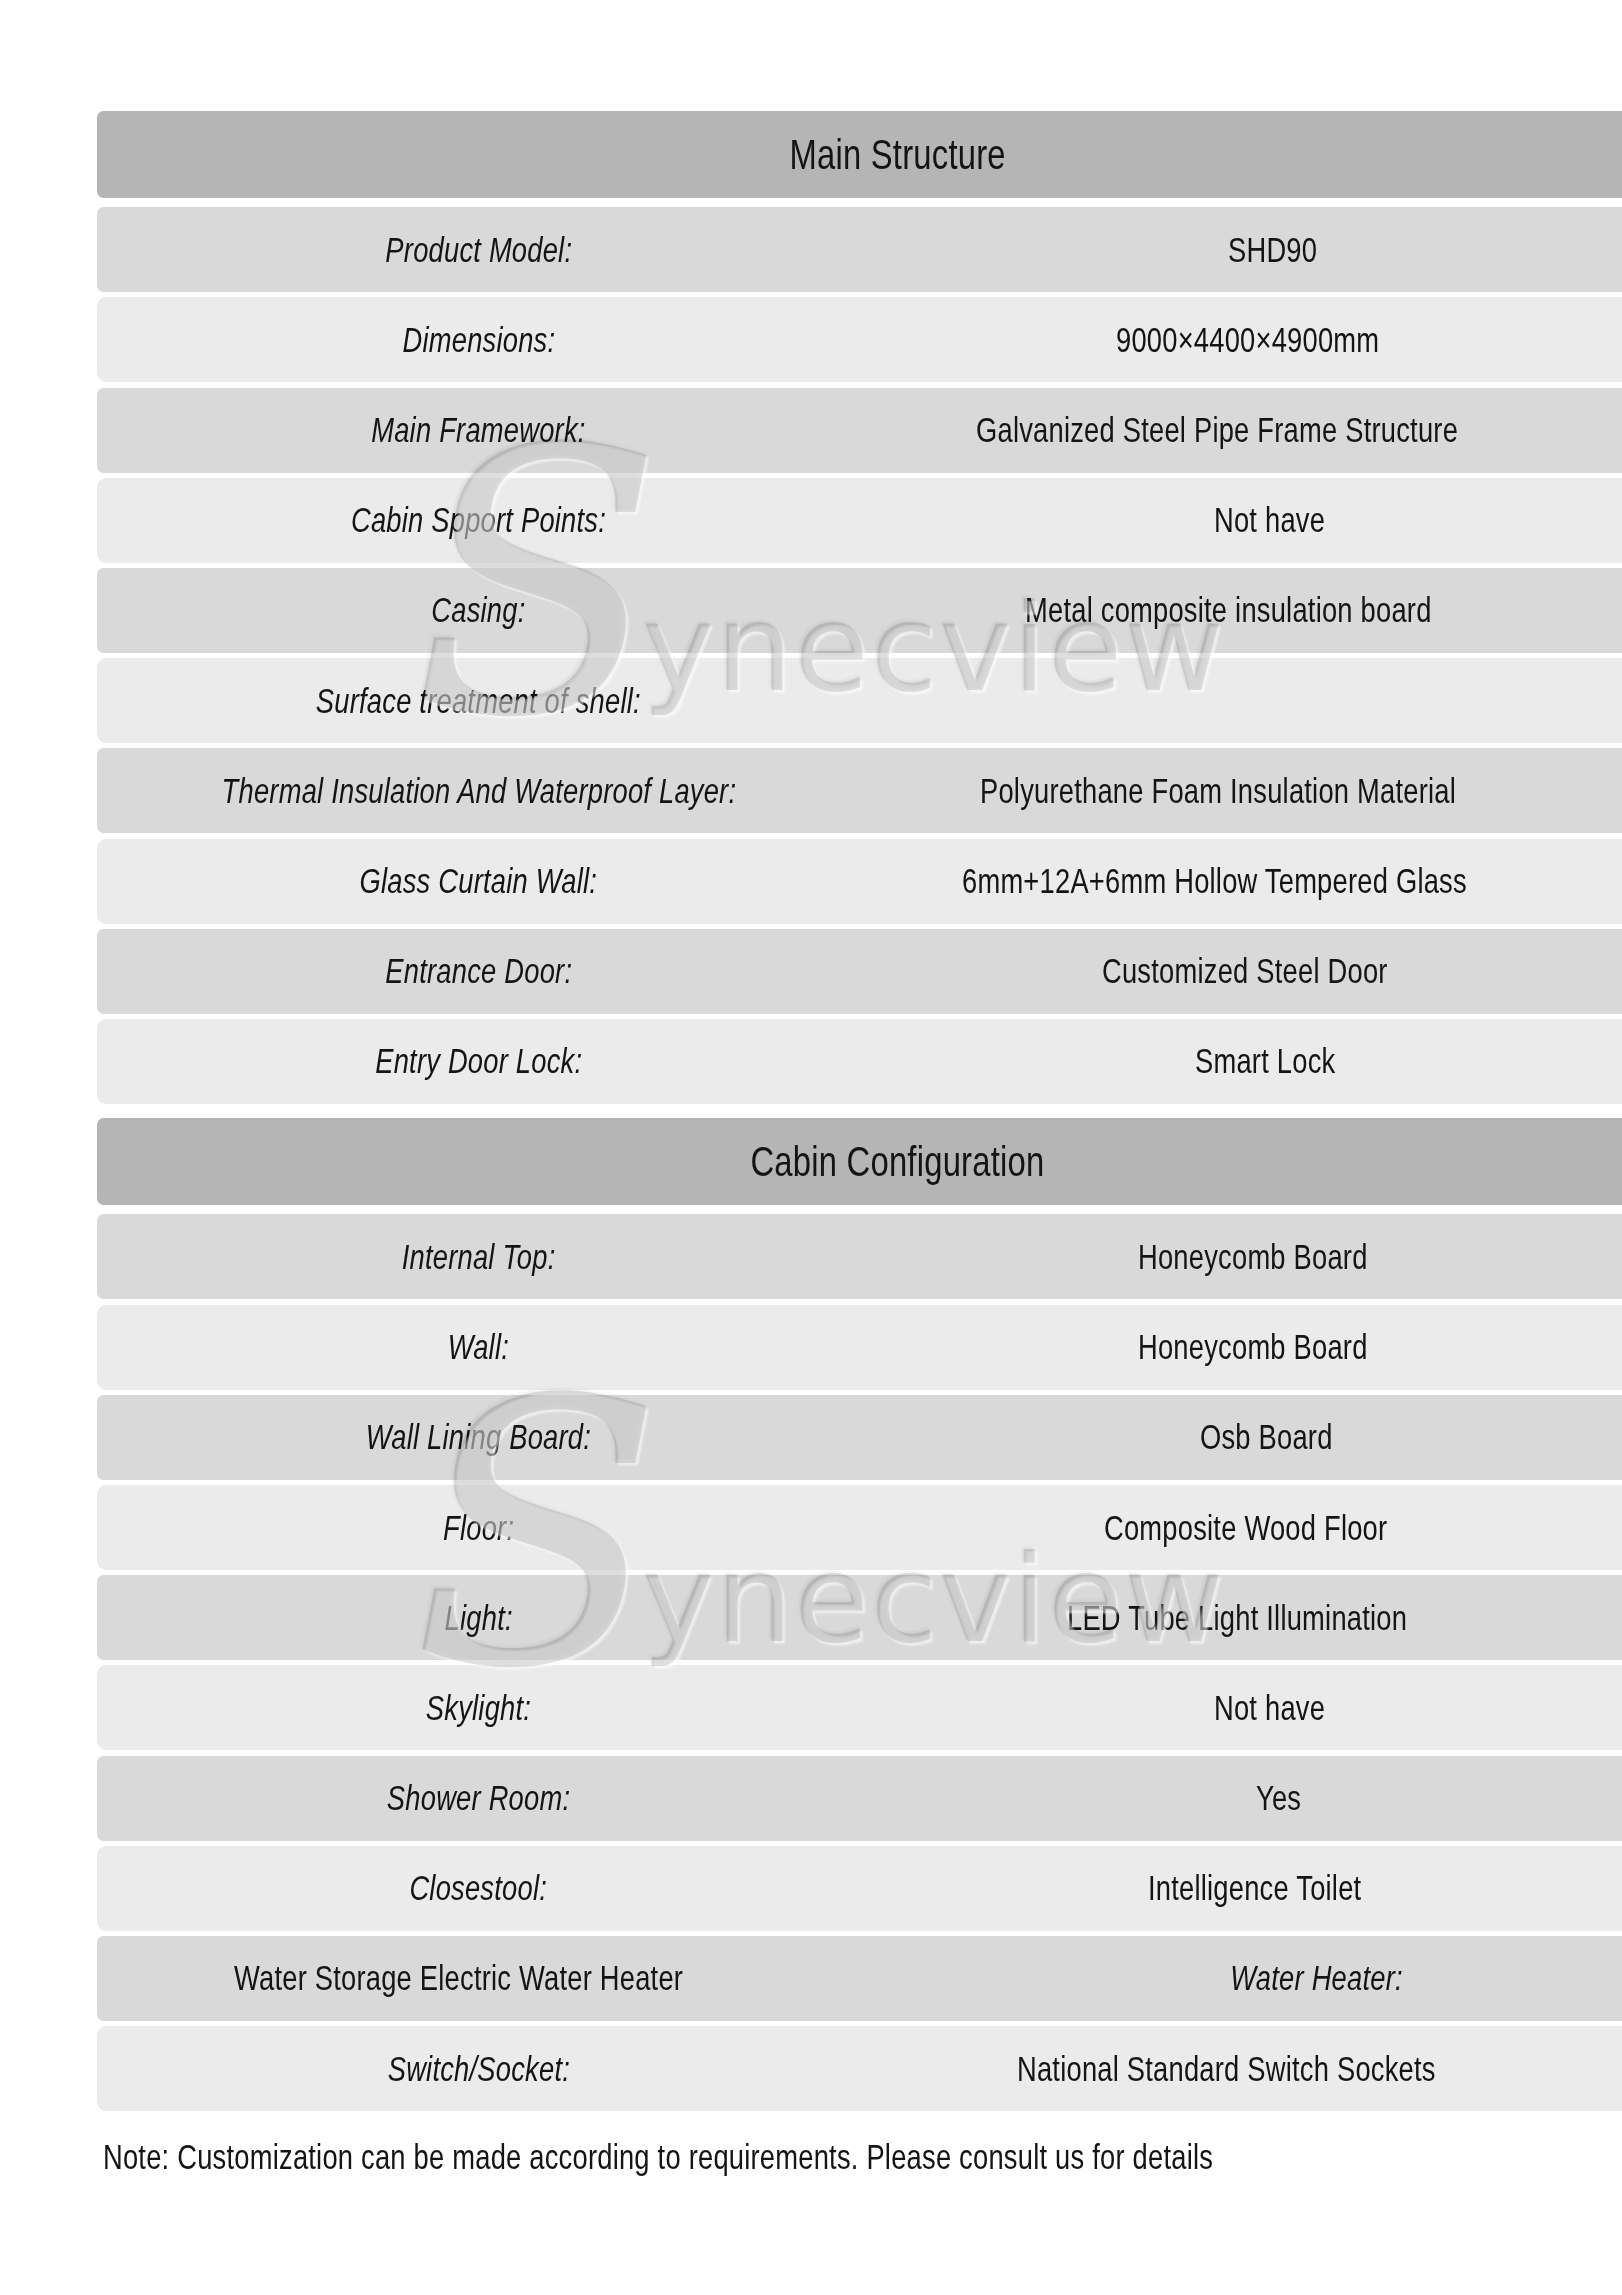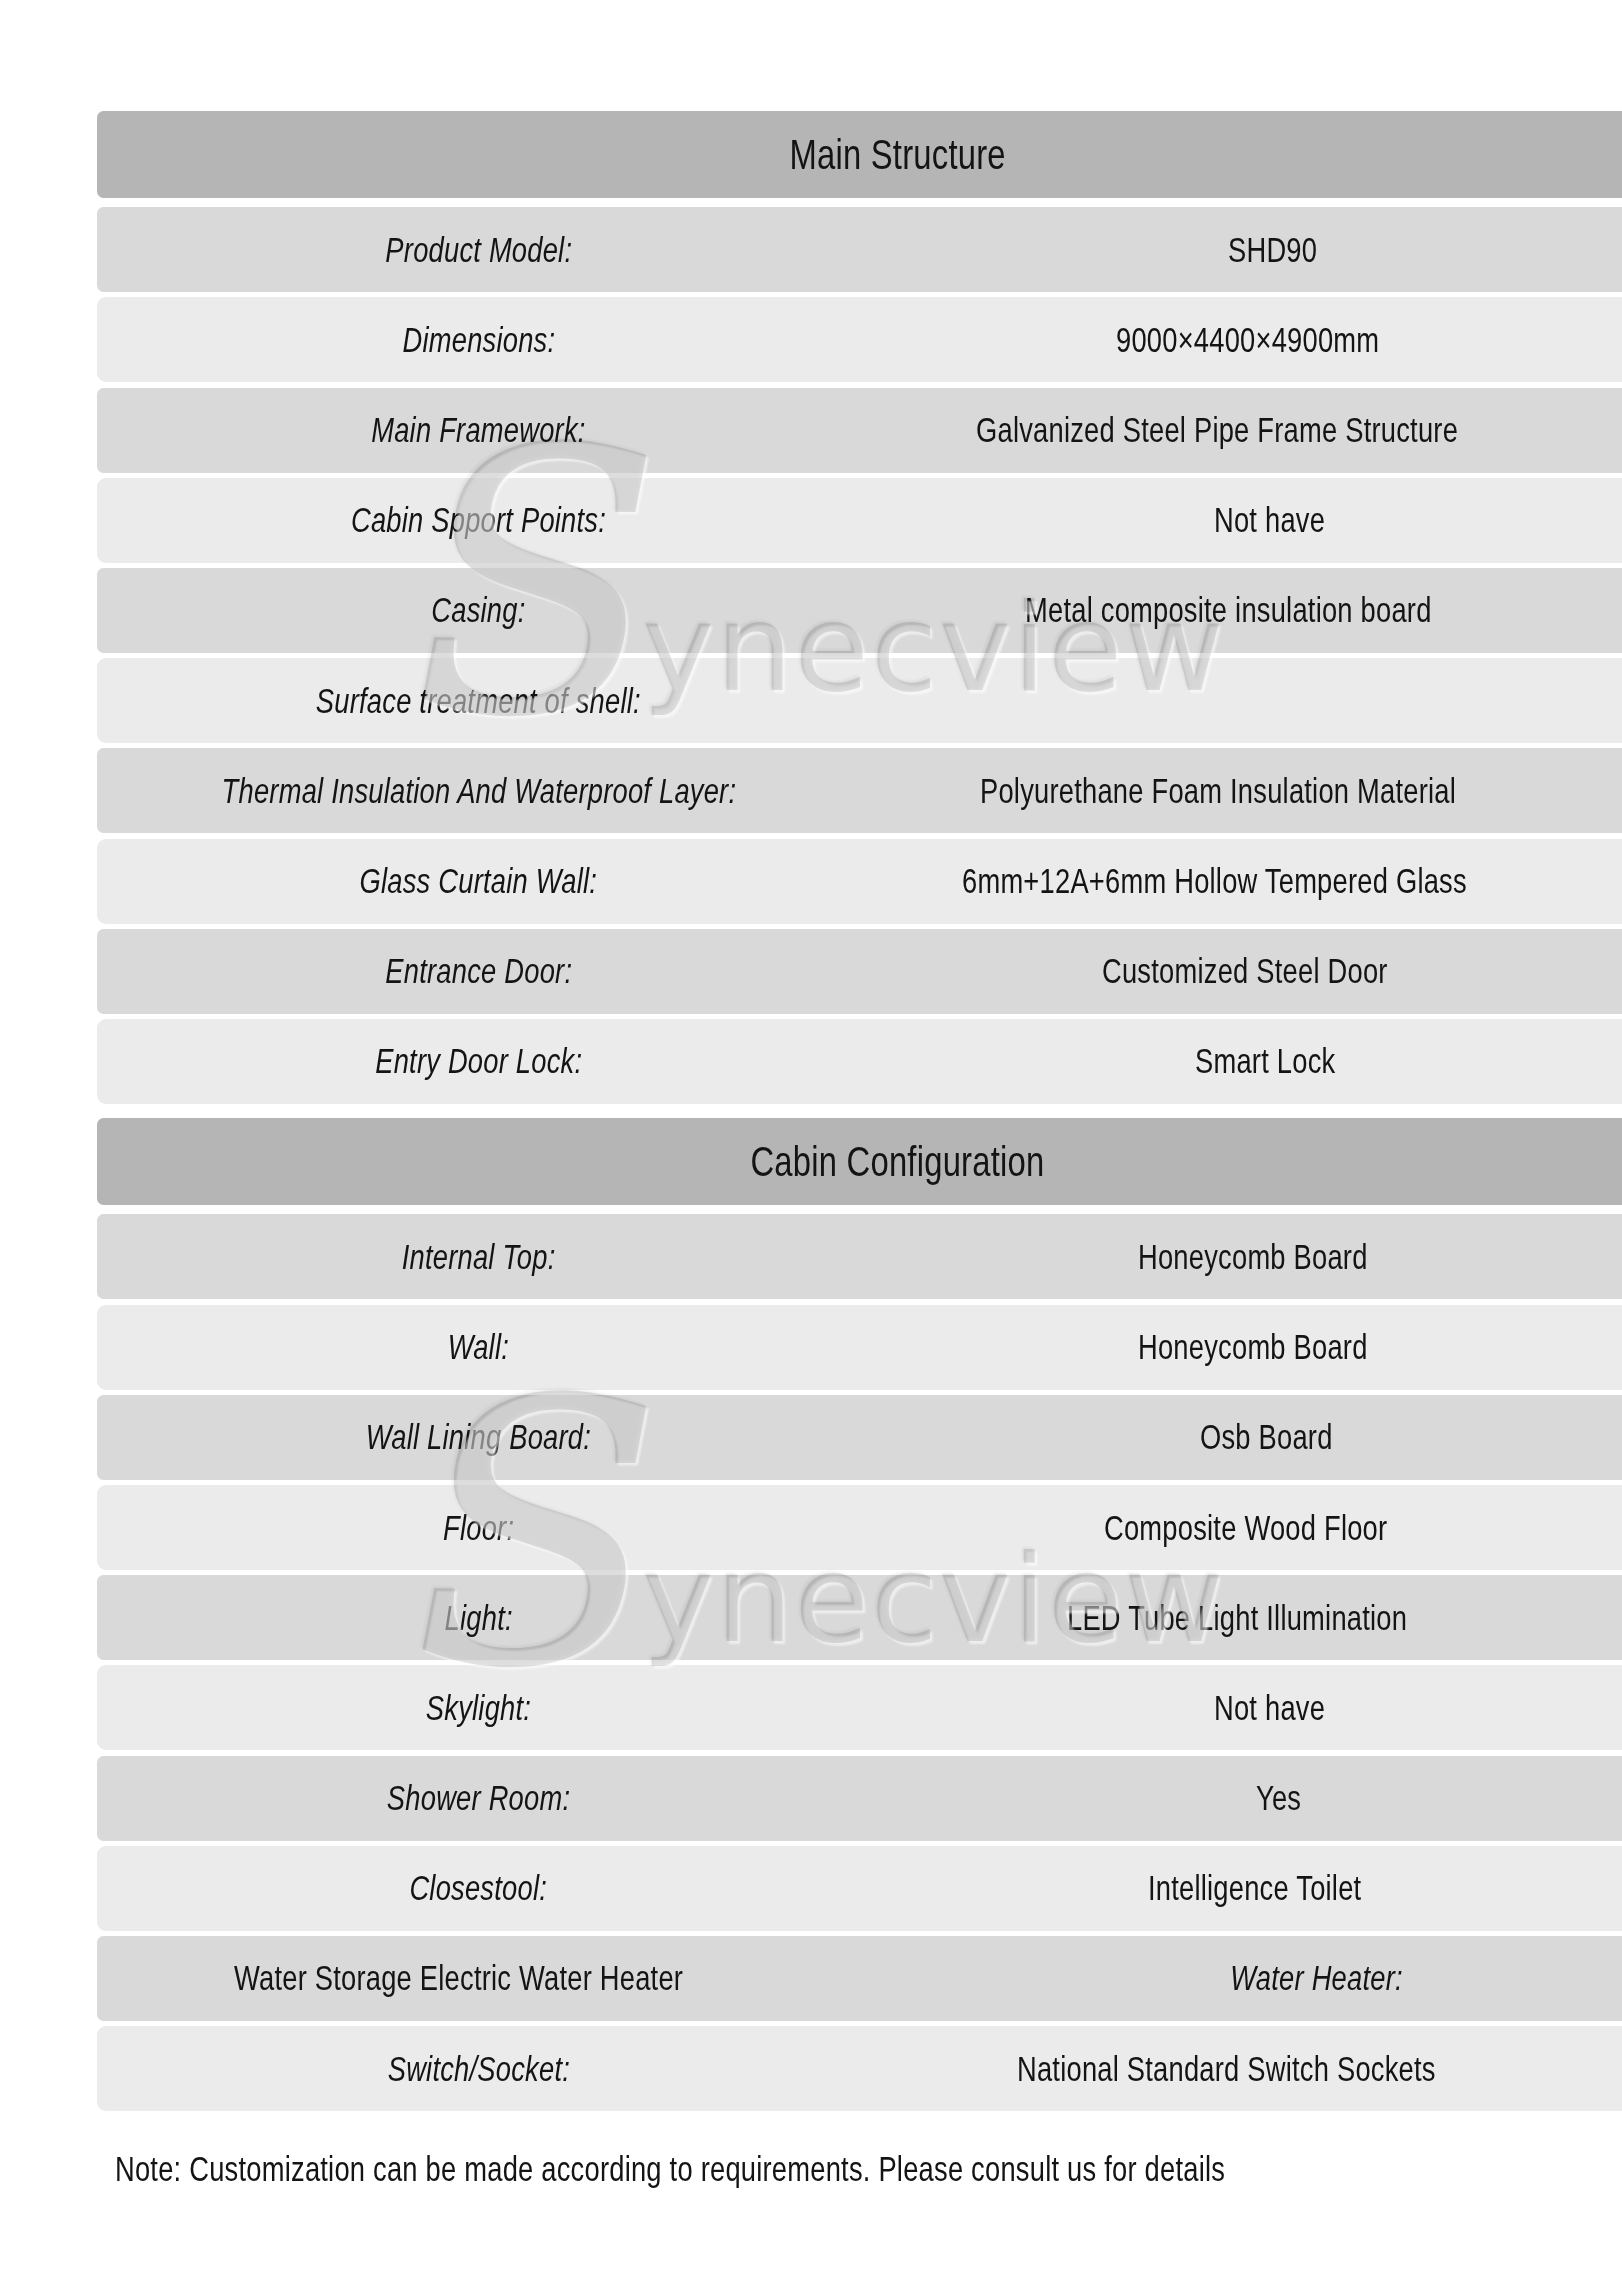--- a/index.html
+++ b/index.html
@@ -44,21 +44,21 @@
 
   
   .txt{
     display:inline-block;white-space:nowrap;
     transform:scaleX(0.78);transform-origin:50% 50%;
     letter-spacing:0.3px;
   }
   .txt--left{transform-origin:0 50%;}
 
   .note{
-    position:absolute;left:103px;top:2137px;margin:12px;
+    position:absolute;left:103px;top:2137px;margin:0;
   }
   .note .txt{font-size:35px;}
 
   
   .watermark{
     position:absolute;left:412px;width:916px;height:497px;
     pointer-events:none;
   }
   .wm-1{top:474px;}
   .wm-2{top:1425px;}

